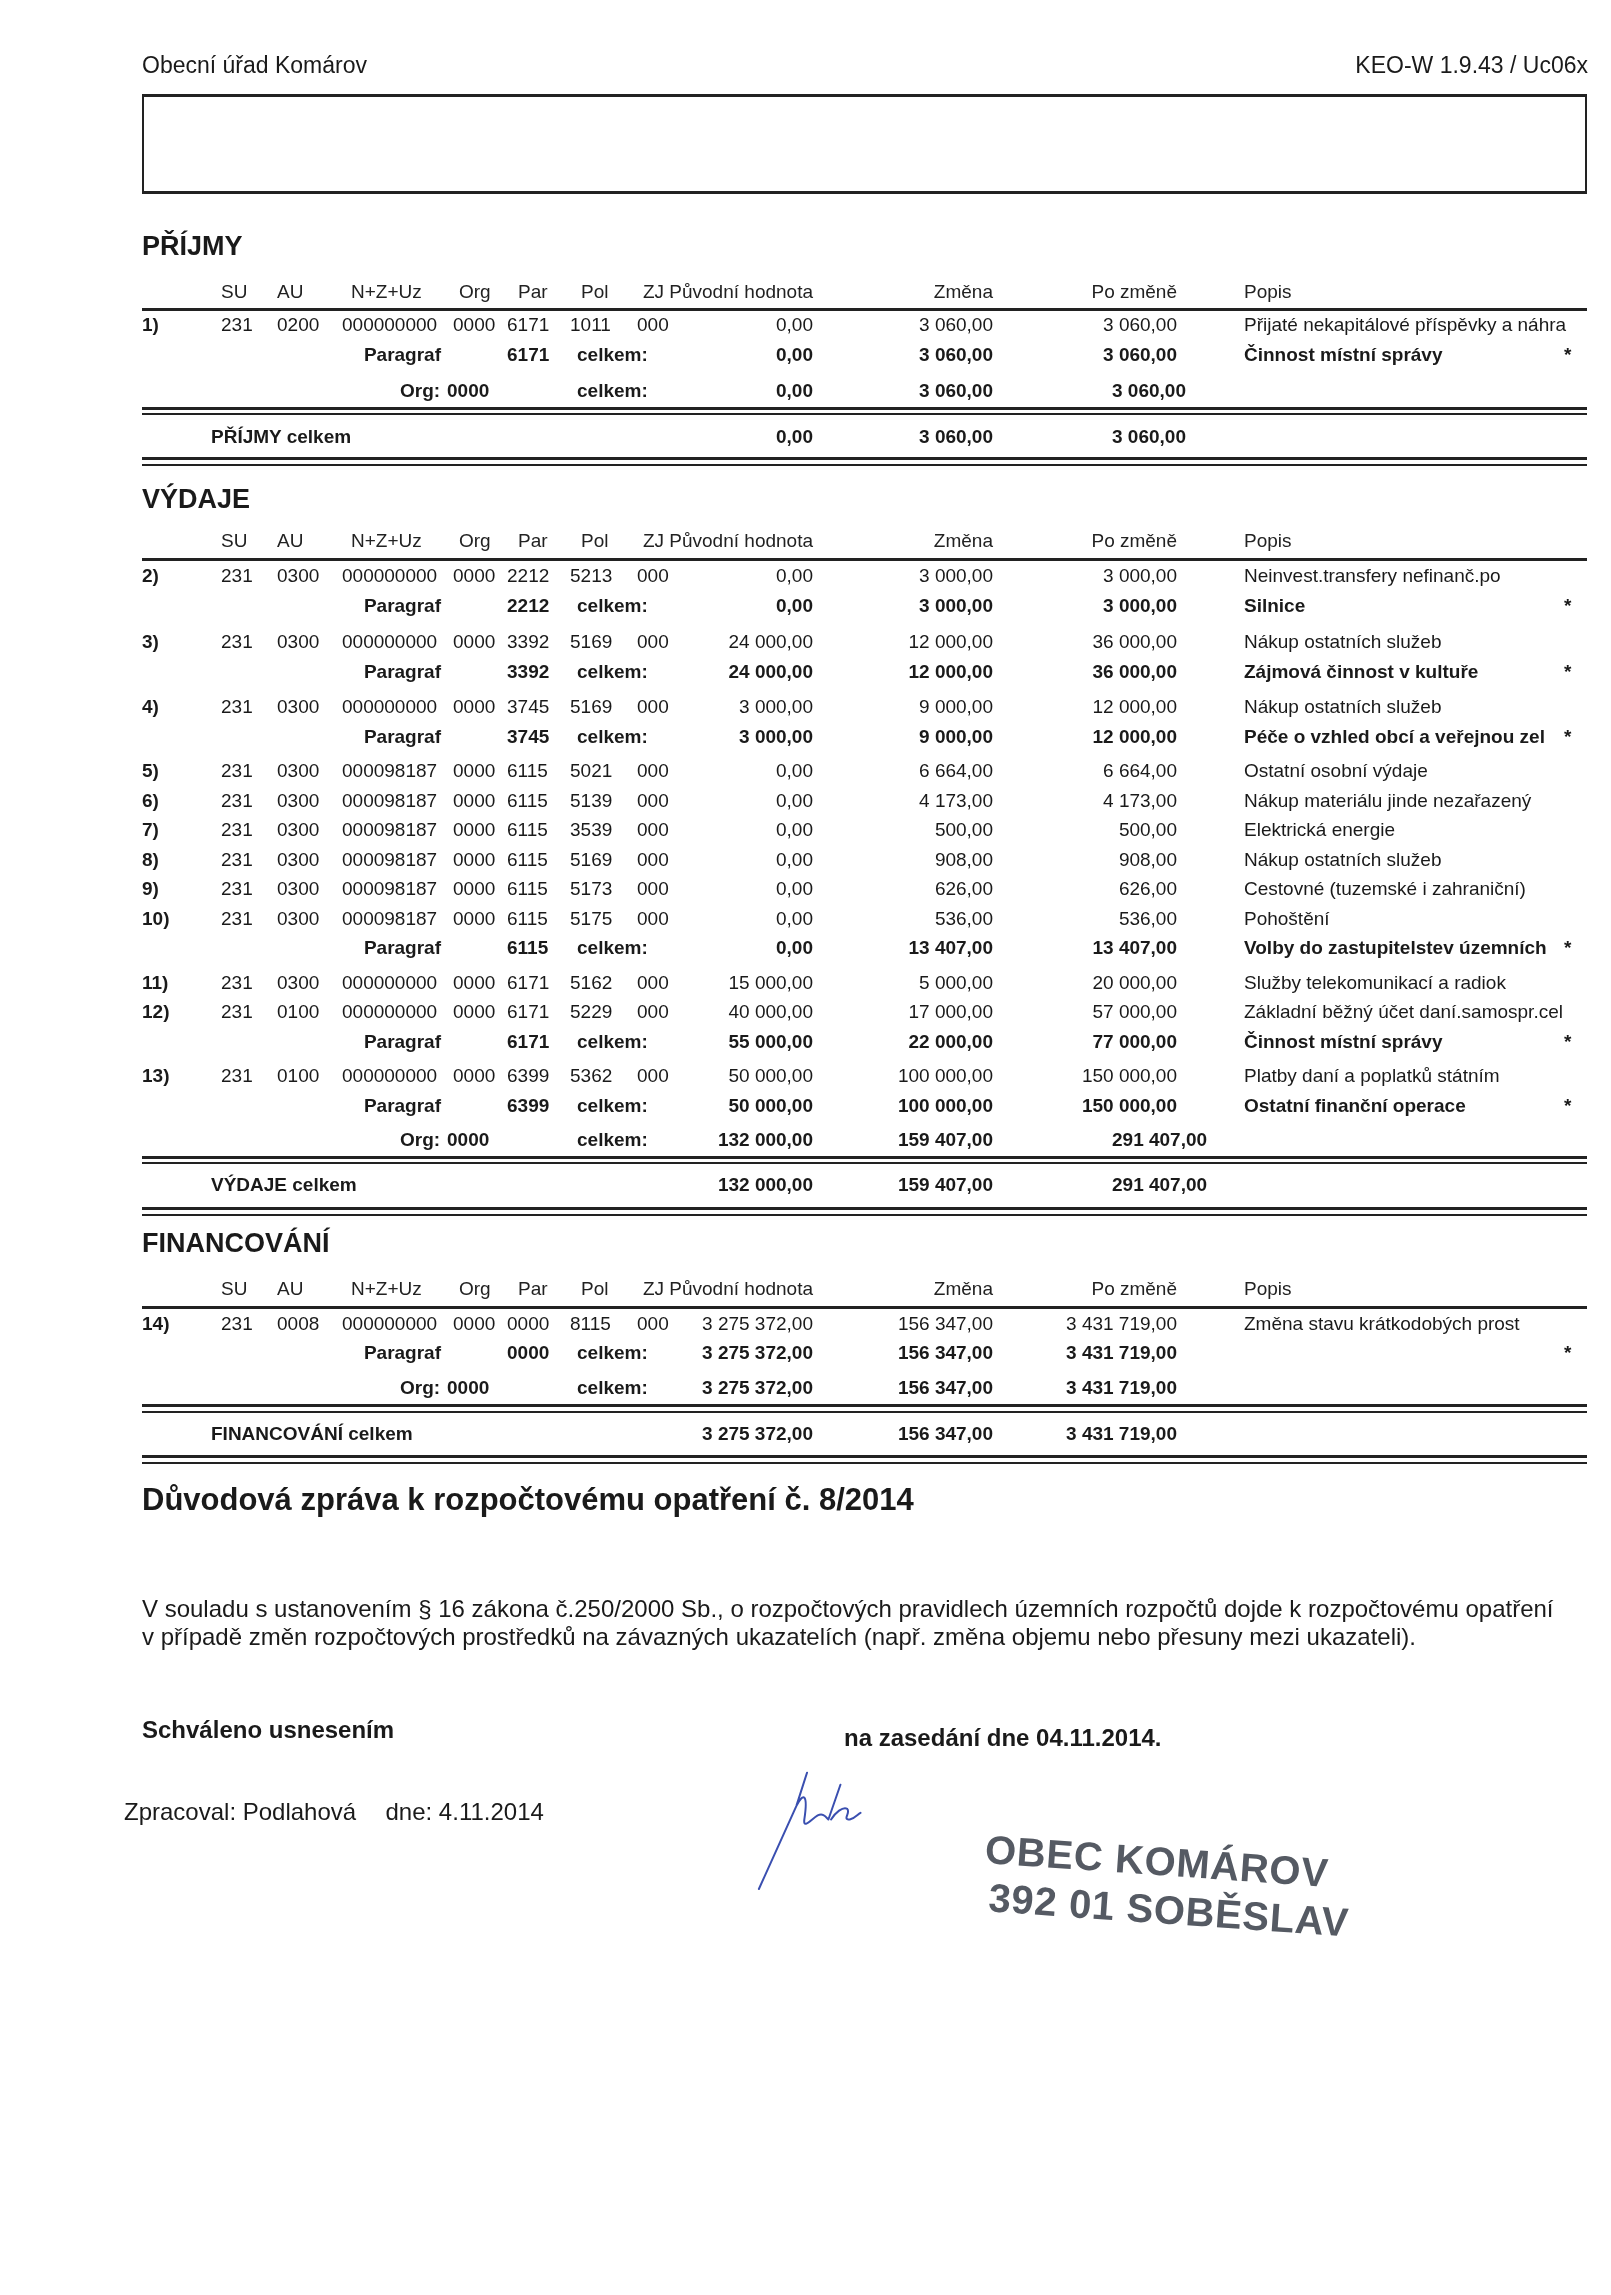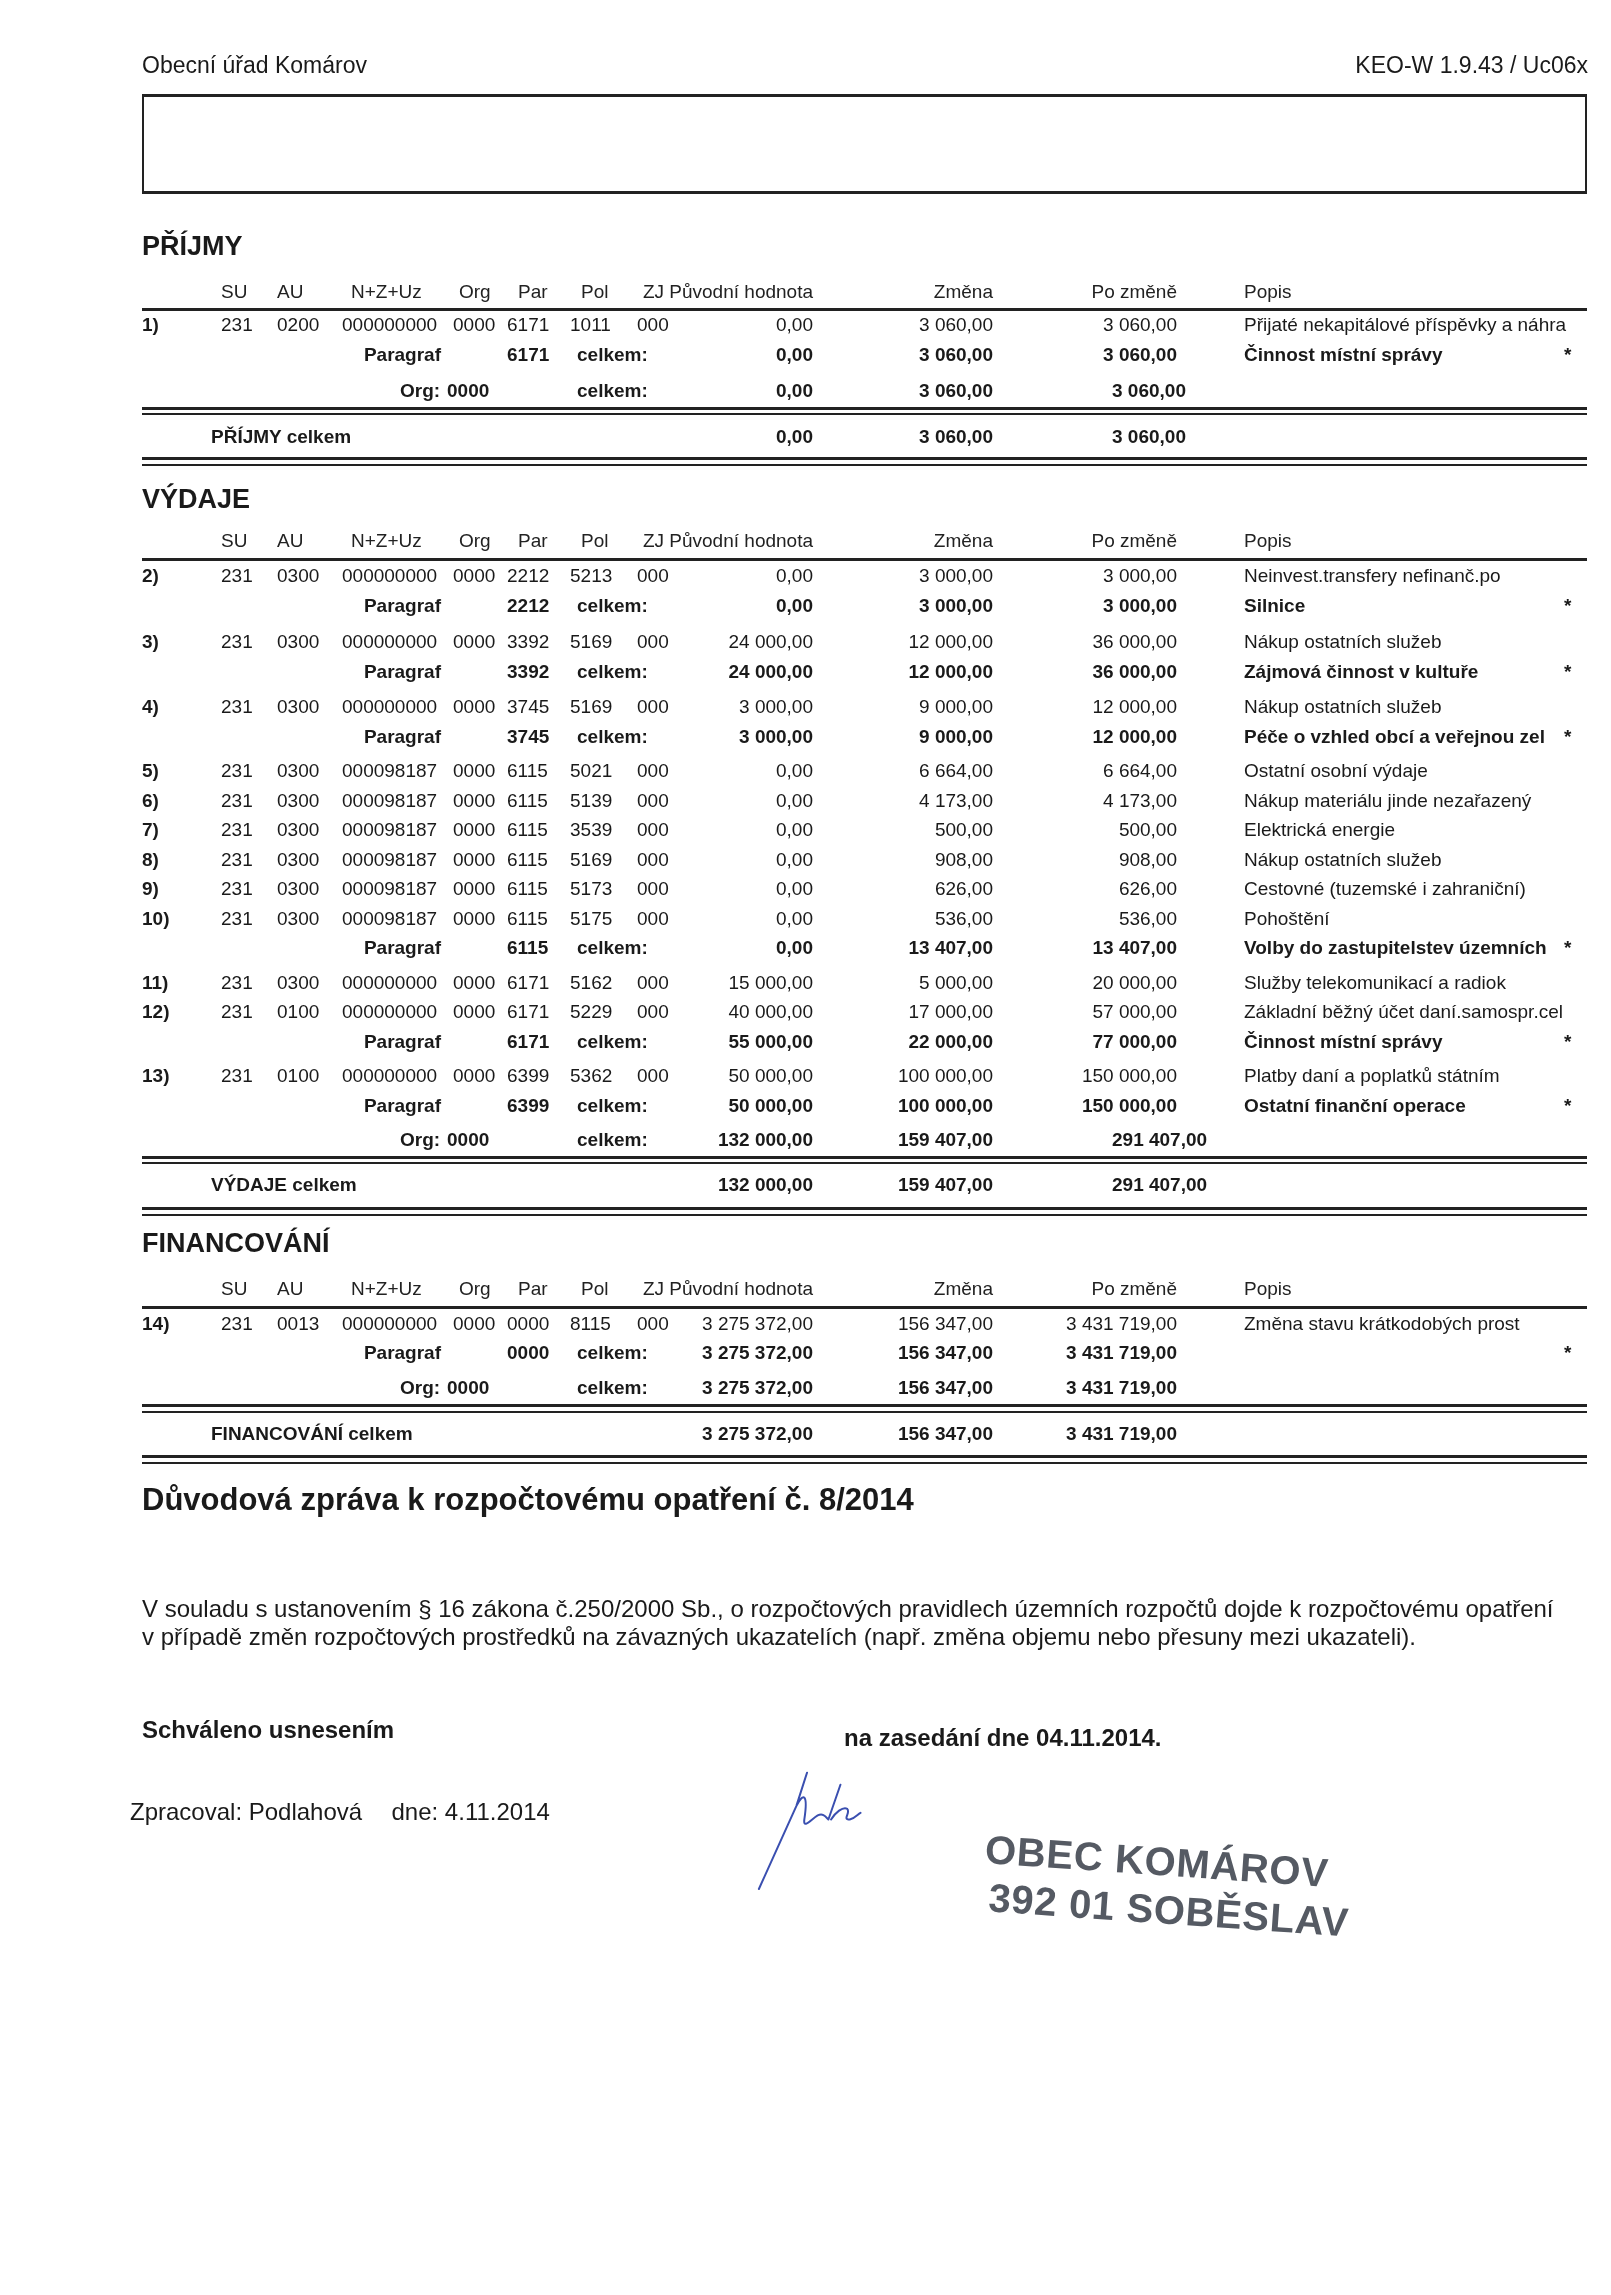--- a/index.html
+++ b/index.html
@@ -35,21 +35,21 @@
   .c-star { left:1564px; }
   .r-paragraf { right:1116px; text-align:right; }
   .c-parnum { left:507px; }
   .c-celkem { left:577px; }
   .c-total-lbl { left:211px; font-weight:bold; }
   .heading-row span { color:#222; }
   .reason-title { position:absolute; left:142px; top:1482px; font-size:31px; font-weight:bold; }
   .reason-text { position:absolute; left:142px; top:1595px; width:1418px; font-size:24px; line-height:28px; }
   .approved { position:absolute; left:142px; top:1716px; font-size:24px; font-weight:bold; }
   .session { position:absolute; left:844px; top:1724px; font-size:24px; font-weight:bold; }
-  .processed { position:absolute; left:130px; top:1798px; font-size:24px; }
+  .processed { position:absolute; left:124px; top:1798px; font-size:24px; }
   .stamp { position:absolute; left:987px; top:1825px; font-size:40px; font-weight:bold; color:#555a63;
            transform:rotate(4deg); transform-origin:left top; line-height:48px; letter-spacing:0.7px; }
   .signature { position:absolute; left:756px; top:1766px; }
 </style>
 </head>
 <body>
 
 <div class="abs hdr-left">Obecní úřad Komárov</div>
 <div class="abs hdr-right">KEO-W 1.9.43 / Uc06x</div>
 
@@ -398,21 +398,21 @@
   <span class="r-puv">Původní hodnota</span>
   <span class="r-zm">Změna</span>
   <span class="r-po">Po změně</span>
   <span class="c-popis">Popis</span>
 </div>
 <div class="rule rule-thick" style="top:1306px;"></div>
 
 <div class="row" style="top:1313px;">
   <span class="c-num">14)</span>
   <span class="c-su">231</span>
-  <span class="c-au">0013</span>
+  <span class="c-au">0008</span>
   <span class="c-nzu">000000000</span>
   <span class="c-org">0000</span>
   <span class="c-par">0000</span>
   <span class="c-pol">8115</span>
   <span class="c-zj">000</span>
   <span class="r-puv">3 275 372,00</span>
   <span class="r-zm">156 347,00</span>
   <span class="r-po">3 431 719,00</span>
   <span class="c-popis">Změna stavu krátkodobých prost</span>
 </div>

